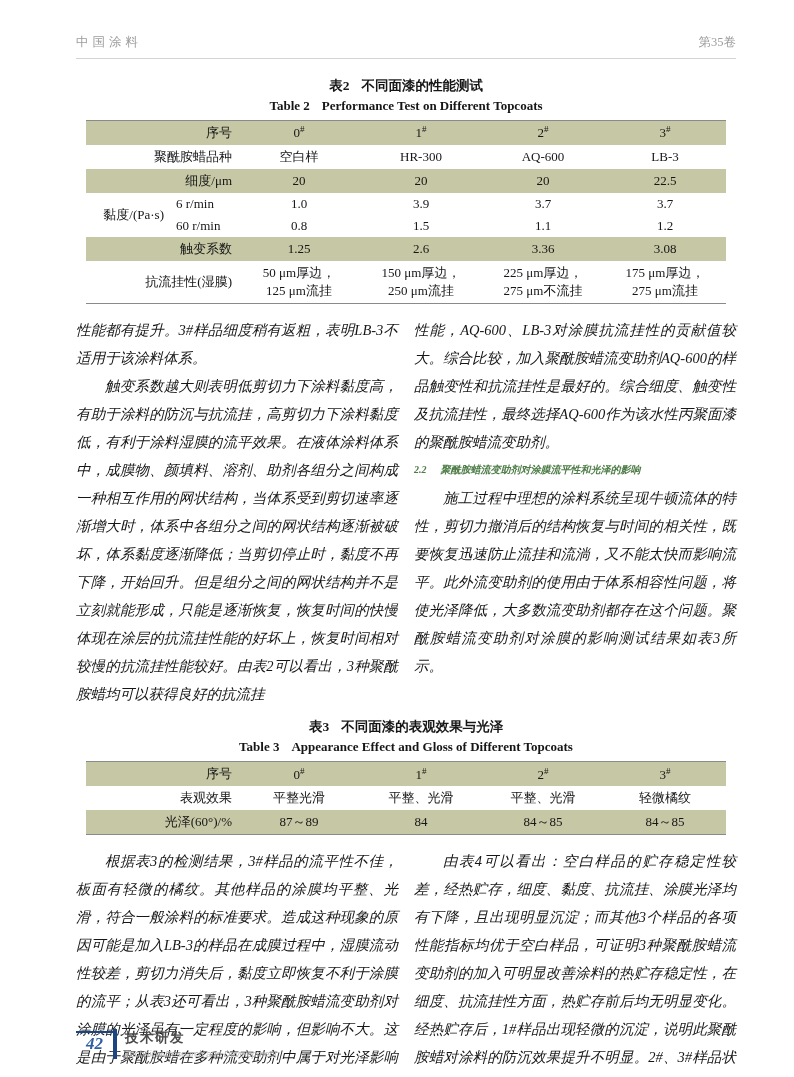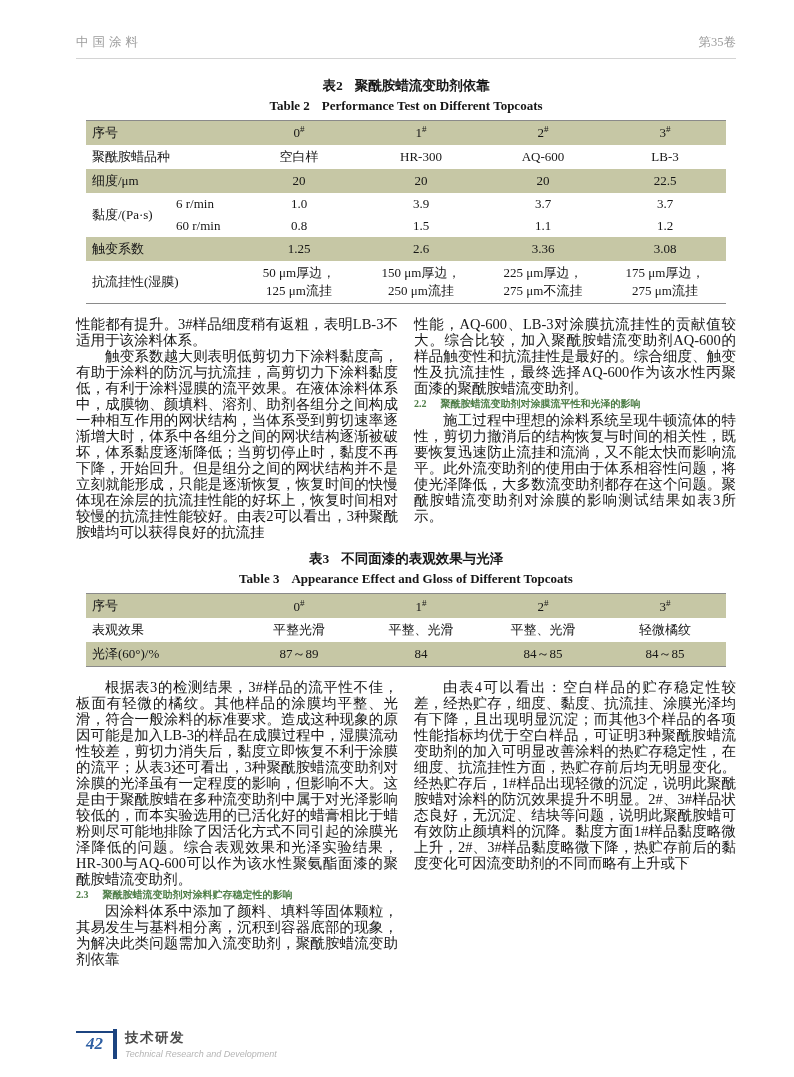--- a/index.html
+++ b/index.html
@@ -31,29 +31,29 @@
 
   
   table.perf {
     border-collapse: collapse; table-layout: fixed;
     width: 640px; margin: 6px auto 0;
     font-size: 13px;
     border-top: 1px solid #8a8a8a; border-bottom: 1px solid #8a8a8a;
   }
   table.perf td { padding: 3px 6px; height: 14px; }
   tr.shade { background: var(--row-shade, #c6c7a5); }
-  td.lbl { text-align: left; padding-left: 10px; margin-left: 44px; }
+  td.lbl { text-align: right; padding-left: 10px; margin-left: 44px; }
   td.sublbl { text-align: left; }
   td.val { text-align: center; }
   td.multiline { white-space: pre-line; line-height: 1.4; padding: 4px 6px; }
   sup.mark { font-size: 9px; }
 
   
   .cols { display: flex; gap: 16px; margin-top: 12px; }
-  .col { width: 322px; font-size: 14.5px; line-height: 16px; text-align: justify; }
+  .col { width: 322px; font-size: 14.5px; line-height: 28px; text-align: justify; font-style: italic; }
   .col p { margin: 0; }
   .ind { text-indent: 2em; }
   .sec-head {
     color: var(--heading-green, #4d7c46);
     font-weight: bold; font-size: 10px;
   }
   .sec-head .num { margin-right: 14px; }
 
   
   .footer {
@@ -78,21 +78,21 @@
 
 <div class="page">
 
   <div class="runhead">
     <span class="journal">中国涂料</span>
     <span>第35卷</span>
   </div>
 
   <div class="caption cap-t2">
     <div class="zh">
-      <span class="cap-label">表2</span><span>聚酰胺蜡流变助剂依靠</span>
+      <span class="cap-label">表2</span><span>不同面漆的性能测试</span>
     </div>
     <div class="en">
       <span class="cap-label">Table 2</span><span>Performance Test on Different Topcoats</span>
     </div>
   </div>
 
   <table class="perf">
     <colgroup>
         <col style="width:84px">
         <col style="width:68px">

